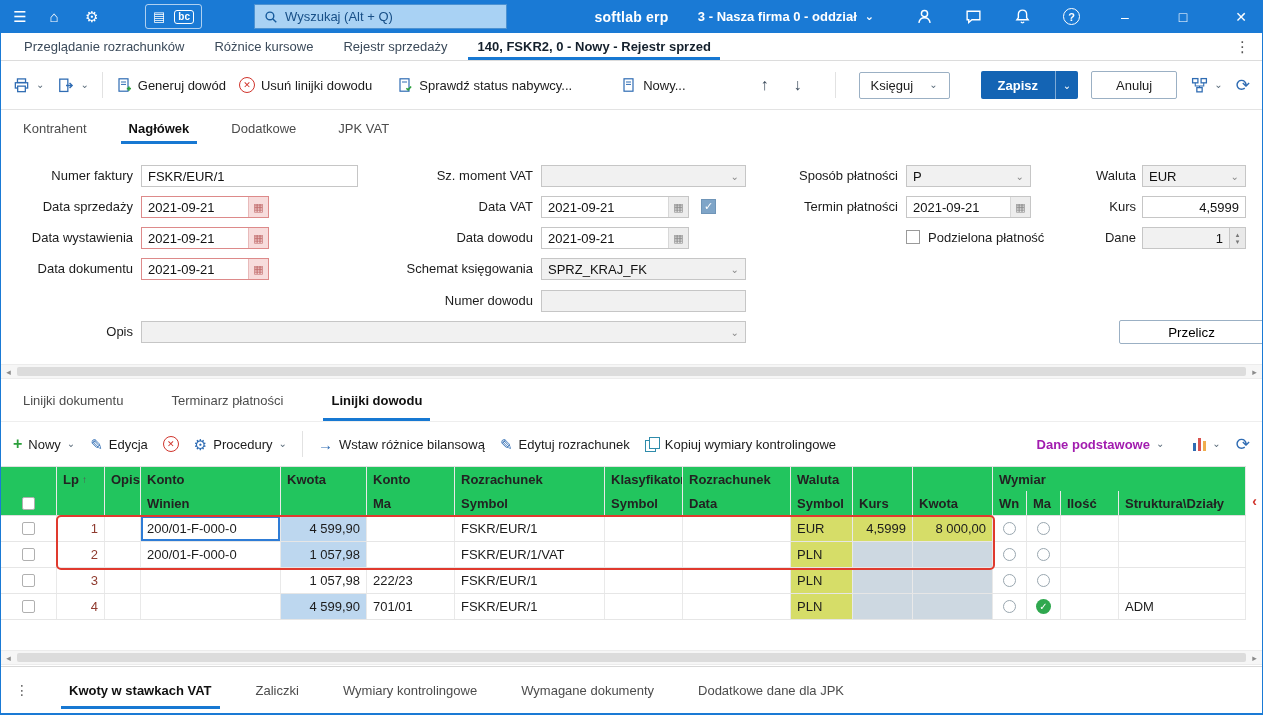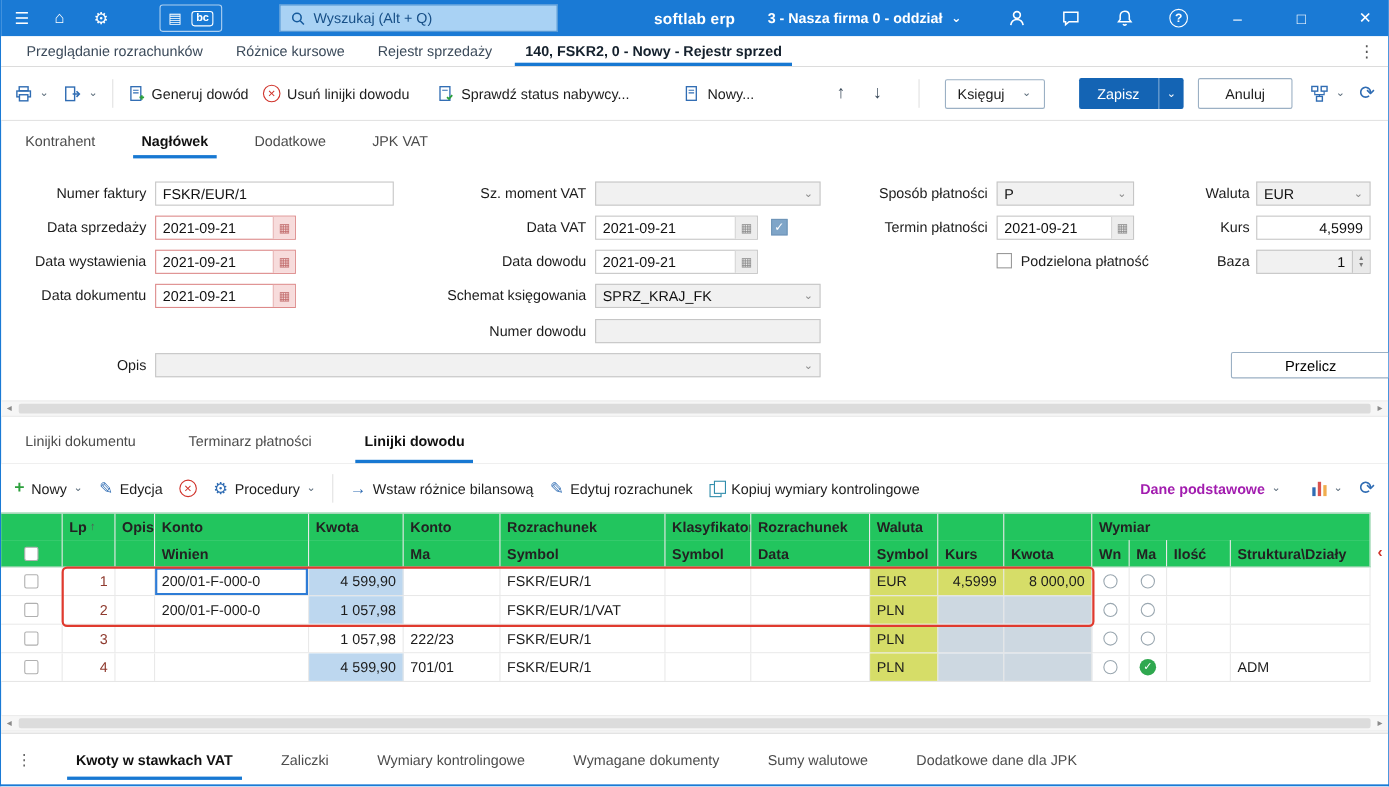--- a/index.html
+++ b/index.html
@@ -40,21 +40,21 @@
   
   .toolbar{position:absolute;top:61px;left:0;width:100%;height:49px;border-bottom:1px solid #e3e3e3;
            display:flex;align-items:center;padding:0 12px;gap:13px;background:#fff}
   .tbtn{display:flex;align-items:center;gap:6px;cursor:pointer;white-space:nowrap}
   .caret{font-size:10px;color:#5a6b7a;line-height:1}
   .sep{width:1px;height:26px;background:#e2e2e2}
   .arrow{font-size:16px;color:#3c4c5c;cursor:pointer;padding:0 6px}
   .btn-ksieguj{height:27px;border:1px solid #9bb0c4;background:#fff;display:flex;align-items:center;gap:16px;
                padding:0 11px;cursor:pointer;border-radius:2px}
   .btn-zapisz{display:flex;height:28px;background:#1464b4;color:#fff;border-radius:2px;overflow:hidden;cursor:pointer}
-  .btn-zapisz .main{padding:0 17px;display:flex;align-items:center;font-weight:normal}
+  .btn-zapisz .main{padding:0 17px;display:flex;align-items:center;font-weight:bold}
   .btn-zapisz .dd{width:23px;border-left:1px solid rgba(255,255,255,.45);display:flex;align-items:center;
                   justify-content:center;font-size:10px;color:#fff}
   .btn-anuluj{height:28px;border:1px solid #9bb0c4;background:#fff;padding:0 24px;display:flex;align-items:center;
               cursor:pointer;border-radius:2px}
   .icon-del{width:16px;height:16px;border:1.5px solid #d0342c;border-radius:50%;display:inline-flex;align-items:center;
             justify-content:center;color:#d0342c;font-size:9px;font-weight:bold;cursor:pointer;flex:none}
   .icon-del::after{content:"✕"}
   .refresh{font-size:17px;color:#2f6cb3;cursor:pointer}
 
   
@@ -360,21 +360,21 @@
     <div class="fctl ddl" style="left:1141px;top:19px;width:104px">
       <span class="val">EUR</span>
       <span class="dcaret">⌄</span>
     </div>
 
     <label class="flabel" style="left:1058px;top:50px;width:77px">Kurs</label>
     <div class="fctl inp num" style="left:1141px;top:50px;width:104px">
       <span>4,5999</span>
     </div>
 
-    <label class="flabel" style="left:1058px;top:81px;width:77px">Baza</label>
+    <label class="flabel" style="left:1058px;top:81px;width:77px">Dane</label>
     <div class="fctl ddl num" style="left:1141px;top:81px;width:104px;justify-content:flex-end;padding:0 0 0 6px">
       <span style="padding-right:6px">1</span>
       <span class="spin">
           <i>▴</i>
           <i>▾</i>
         </span>
     </div>
 
     <button class="btn-przelicz" style="left:1118px;top:174px;width:145px">Przelicz</button>
   </section>
@@ -586,17 +586,16 @@
     <span class="thumb"></span>
     <span class="arr r">▸</span>
   </div>
 
   <nav class="bottom-tabs">
     <span class="dots">⋮</span>
     <span class="f-tab active">Kwoty w stawkach VAT</span>
     <span class="f-tab">Zaliczki</span>
     <span class="f-tab">Wymiary kontrolingowe</span>
     <span class="f-tab">Wymagane dokumenty</span>
-    <span class="f-tab">Sumy walutowe</span>
     <span class="f-tab">Dodatkowe dane dla JPK</span>
   </nav>
 
 </div>
 
 </body></html>

